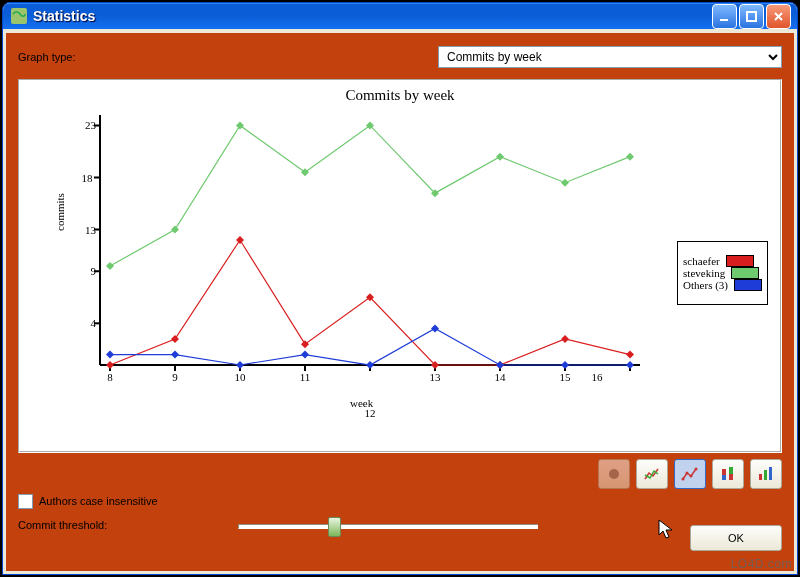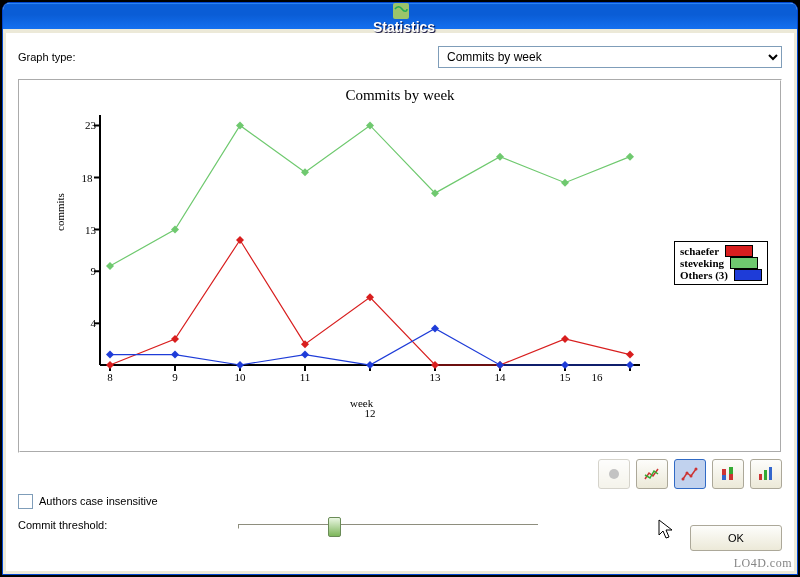--- a/index.html
+++ b/index.html
@@ -1,57 +1,57 @@
 <!DOCTYPE html>
 <html><head>
 <meta charset="utf-8">
 <style>
   html,body{margin:0;padding:0;font-family:Tahoma,Arial,sans-serif;font-size:11px;}
   body{background:#000;}
   .screen{width:800px;height:577px;position:relative;background:#000;}
   .win{position:absolute;left:2px;top:2px;width:796px;height:573px;background:#ece9d8;border:1px solid #0046cf;border-radius:8px 8px 0 0;box-sizing:border-box;overflow:hidden;}
-  .titlebar{height:26px;background:linear-gradient(to bottom,#3a95ff 0%,#0a5dd6 6%,#0a5dd6 45%,#1470f0 100%);display:flex;align-items:center;color:#fff;font-weight:bold;font-size:14px;padding-left:8px;flex-direction:column;}
+  .titlebar{height:26px;background:linear-gradient(to bottom,#3a95ff 0%,#0a5dd6 6%,#0a5dd6 45%,#1470f0 100%);display:flex;align-items:center;color:#fff;font-weight:bold;font-size:14px;padding-left:8px;}
   .titlebar .appicon{width:16px;height:16px;margin-right:6px;background:#9bc46b;border-radius:2px;display:flex;align-items:center;justify-content:center;font-size:10px;}
   .titlebar .ti{flex:1;text-shadow:1px 1px 1px #003;}
   .winbtns{display:flex;gap:2px;margin-right:6px;}
   .winbtn{width:23px;height:23px;border-radius:4px;border:1px solid #fff;background:linear-gradient(to bottom,#7fb9ff,#2b73e0);display:flex;align-items:center;justify-content:center;color:#fff;font-weight:bold;font-size:11px;}
   .winbtn.close{background:linear-gradient(to bottom,#f89a7b,#e1542b);}
   .winbtn svg{width:13px;height:13px;}
-  .clientarea{position:absolute;left:3px;top:30px;right:3px;bottom:3px;background:#ffffff;}
+  .clientarea{position:absolute;left:3px;top:30px;right:3px;bottom:3px;background:#c2410c;}
   .content{position:absolute;left:12px;top:12px;right:12px;bottom:12px;}
   .row1{display:flex;align-items:center;height:24px;}
   .row1 label{width:120px;}
   .row1 .sel{flex:1;margin-left:300px;}
   select.combo{width:100%;height:22px;background:#fff;border:1px solid #7f9db9;font-family:inherit;font-size:12px;padding-left:4px;}
   .chartbox{position:absolute;left:0;top:34px;right:0;height:370px;border:2px groove #fff;background:#fff;}
   .chart-title{text-align:center;font-size:15px;font-family:"Times New Roman",serif;margin-top:6px;}
   .plot{position:absolute;left:80px;top:34px;width:540px;height:250px;}
   .yaxis-label{position:absolute;left:34px;top:150px;transform:rotate(-90deg);transform-origin:left top;font-size:11px;font-family:"Times New Roman",serif;}
   .xaxis-label{position:absolute;left:330px;top:316px;font-size:11px;font-family:"Times New Roman",serif;}
   .xtick{position:absolute;top:290px;font-size:11px;font-family:"Times New Roman",serif;transform:translateX(-50%);}
   .ytick{position:absolute;left:58px;font-size:11px;font-family:Liberation Serif, serif;text-align:right;width:18px;transform:translateY(-50%);}
-  .legend{position:absolute;right:12px;top:160px;border:1px solid #000;background:#fff;padding:3px 5px;font-size:11px;font-family:"Times New Roman",serif;font-weight:bold;}
+  .legend{position:absolute;right:12px;top:160px;border:1px solid #000;background:#fff;padding:13px 5px;font-size:11px;font-family:"Times New Roman",serif;}
   .legend .lr{display:flex;align-items:center;gap:6px;}
   .legend .sw{width:26px;height:10px;border:1px solid #000;}
   .toolbar{position:absolute;right:0;top:414px;height:30px;display:flex;gap:6px;align-items:center;}
   .tbtn{width:30px;height:28px;border:1px solid #aca899;background:linear-gradient(to bottom,#fdfdfb,#ece9d8);border-radius:3px;display:flex;align-items:center;justify-content:center;}
   .tbtn.sel{border:1px solid #316ac5;background:#c1d2ee;}
   .tbtn.dis{opacity:.5;}
   .tbtn svg{width:18px;height:18px;}
   .bottom{position:absolute;left:0;bottom:0;right:0;height:68px;}
   .chk{display:flex;align-items:center;gap:6px;height:20px;}
   .chkbox{width:13px;height:13px;border:1px solid #7f9db9;background:#fff;}
   .row3{display:flex;align-items:center;margin-top:0;height:28px;}
   .row3 .lab{width:200px;}
   .slider-track{position:relative;width:300px;height:20px;margin-left:20px;}
   .slider-line{position:absolute;left:0;right:0;top:9px;height:3px;background:#fff;border-top:1px solid #8e8e7e;border-left:1px solid #8e8e7e;border-bottom:1px solid #fff;}
   .slider-thumb{position:absolute;left:90px;top:2px;width:11px;height:18px;background:linear-gradient(to bottom,#e9f6e1,#7db65a);border:1px solid #6a8b57;border-radius:2px;}
   .okbtn{position:absolute;right:0;bottom:8px;width:90px;height:24px;border:1px solid #aca899;border-radius:3px;background:linear-gradient(to bottom,#fdfdfb,#ece9d8);display:flex;align-items:center;justify-content:center;font-size:11px;}
   .cursor{position:absolute;right:106px;bottom:16px;pointer-events:none;}
-  .watermark{position:absolute;right:8px;bottom:6px;color:#666;font-size:12px;font-family:Liberation Serif, serif;opacity:.8;letter-spacing:.5px;pointer-events:none;}
+  .watermark{position:absolute;right:8px;bottom:6px;color:#666;font-size:12px;font-family:Liberation Sans, sans-serif;opacity:.8;letter-spacing:.5px;pointer-events:none;}
   .axis-line{stroke:#000;stroke-width:2;}
   .dataline{fill:none;stroke-width:1.2;}
   .marker{stroke-width:1;}
 </style>
 </head>
 <body>
 <div class="screen">
 <div class="win">
   <div class="titlebar">
     <span class="appicon">

